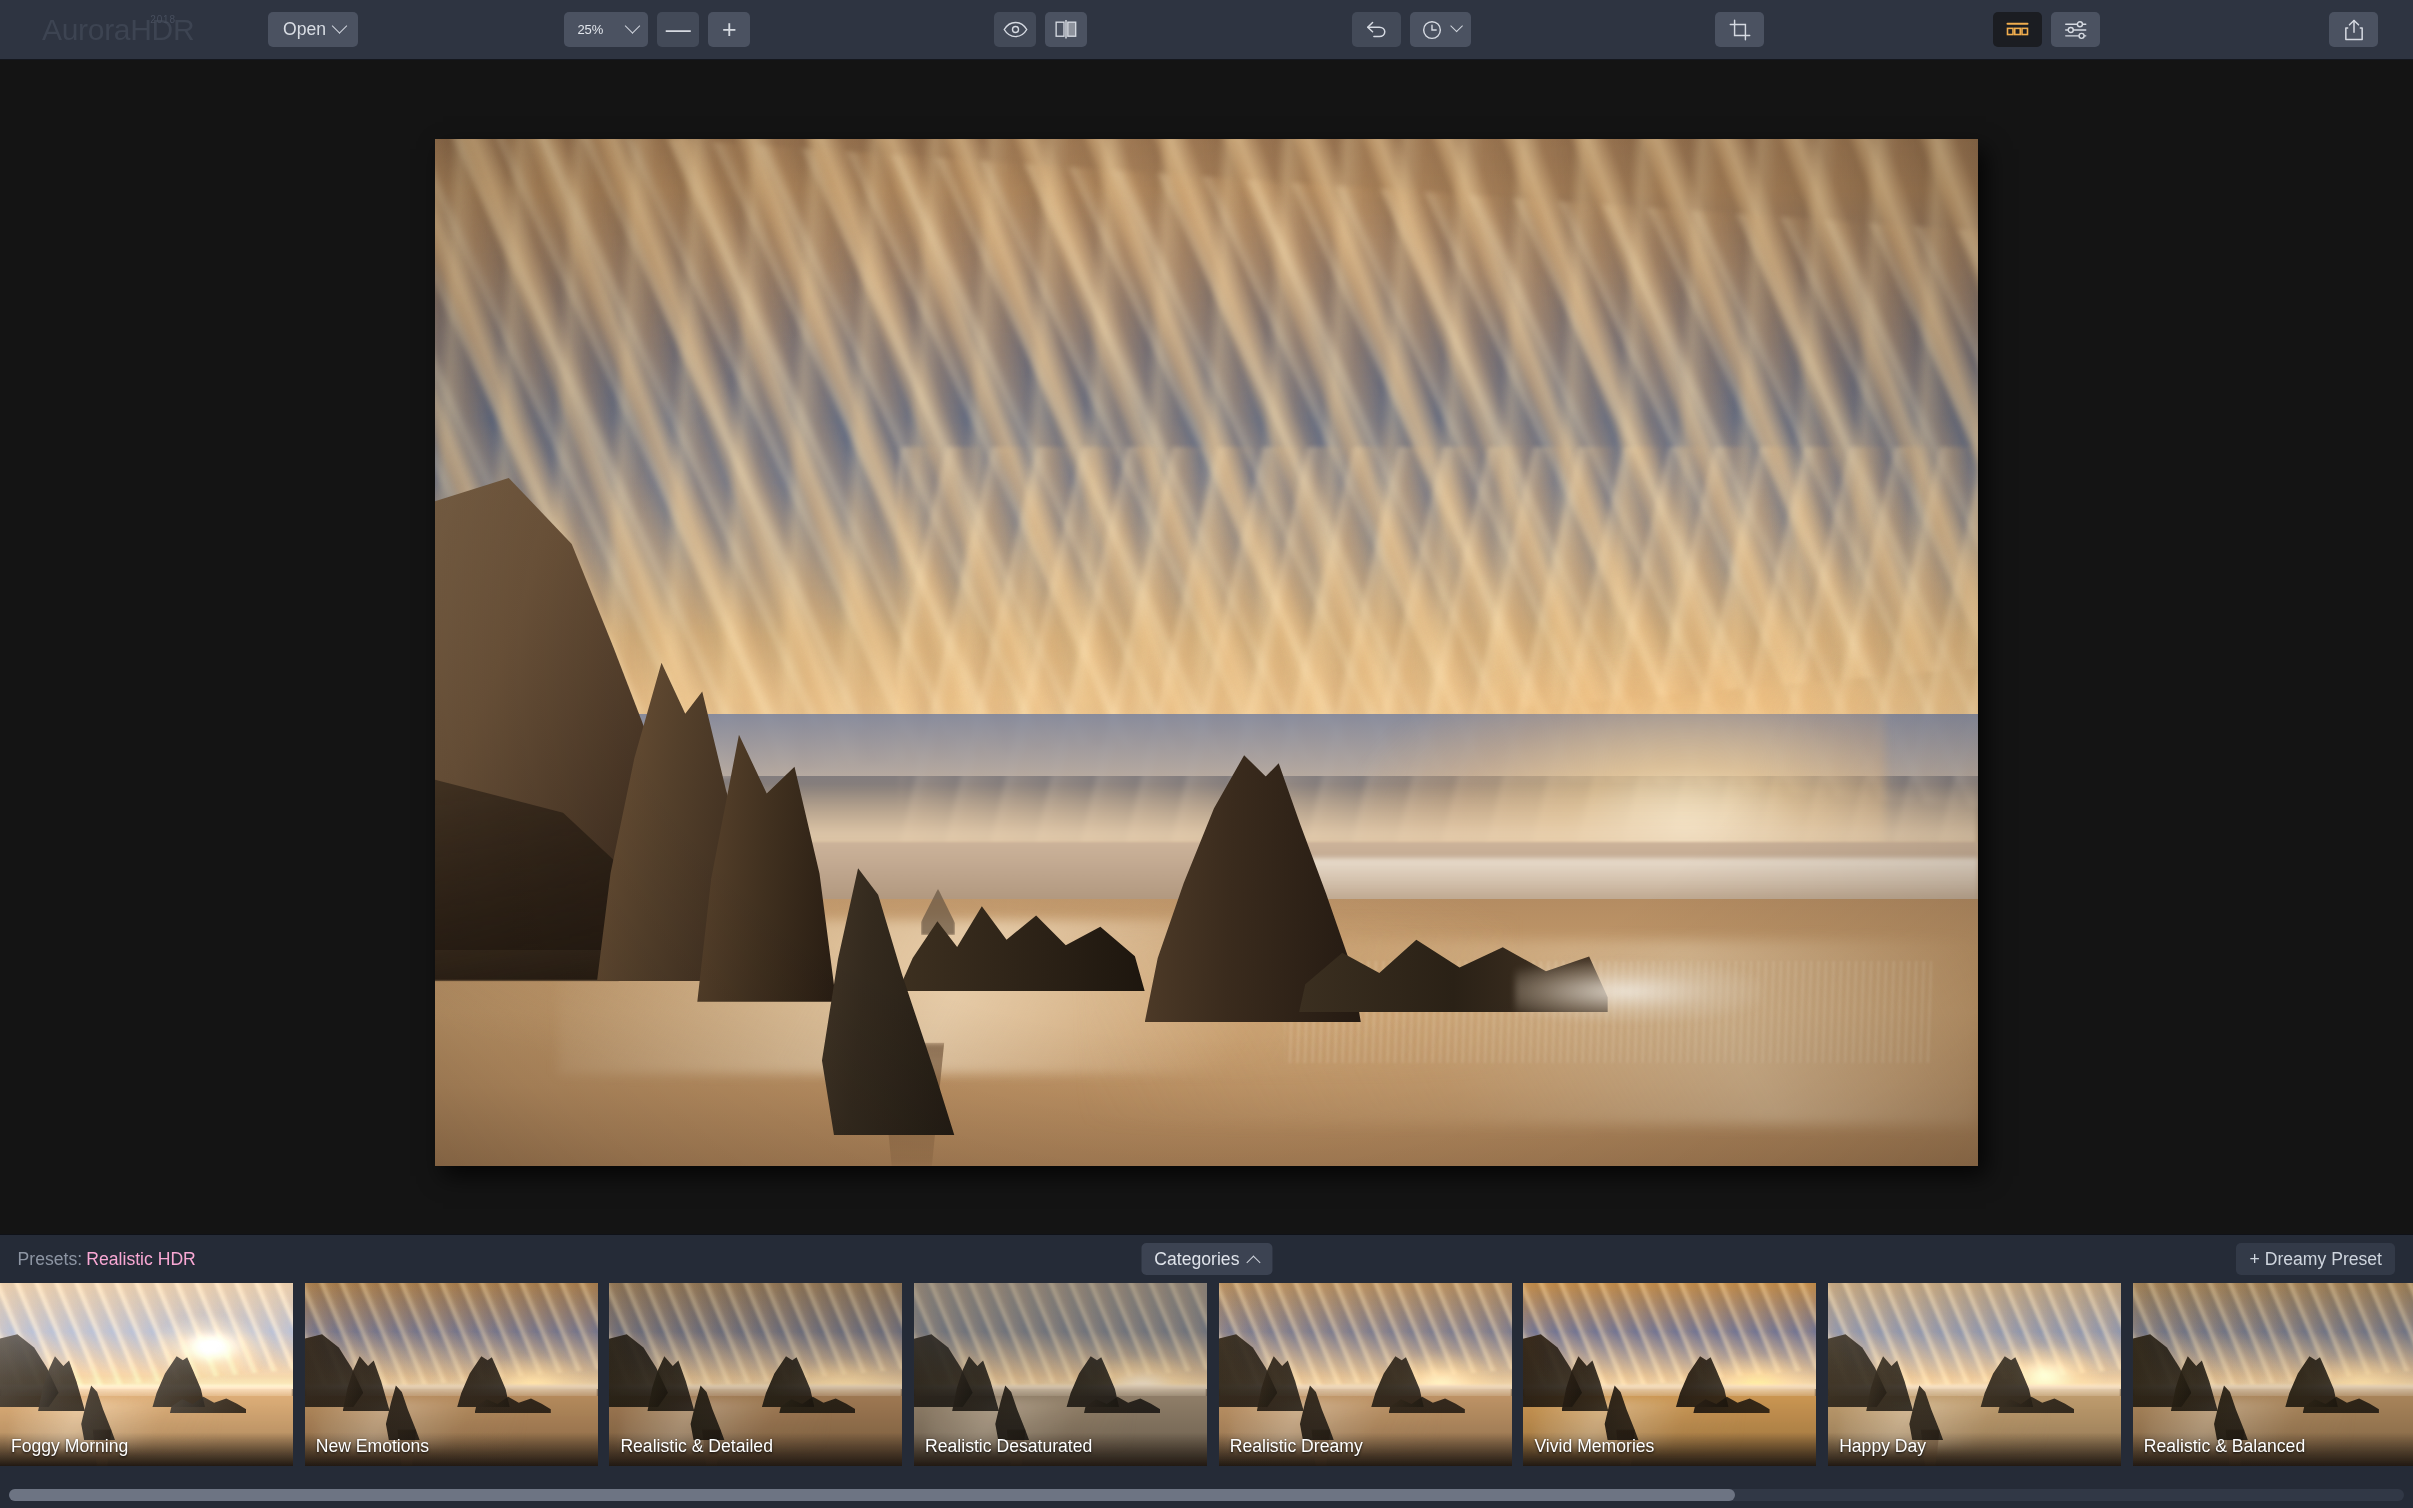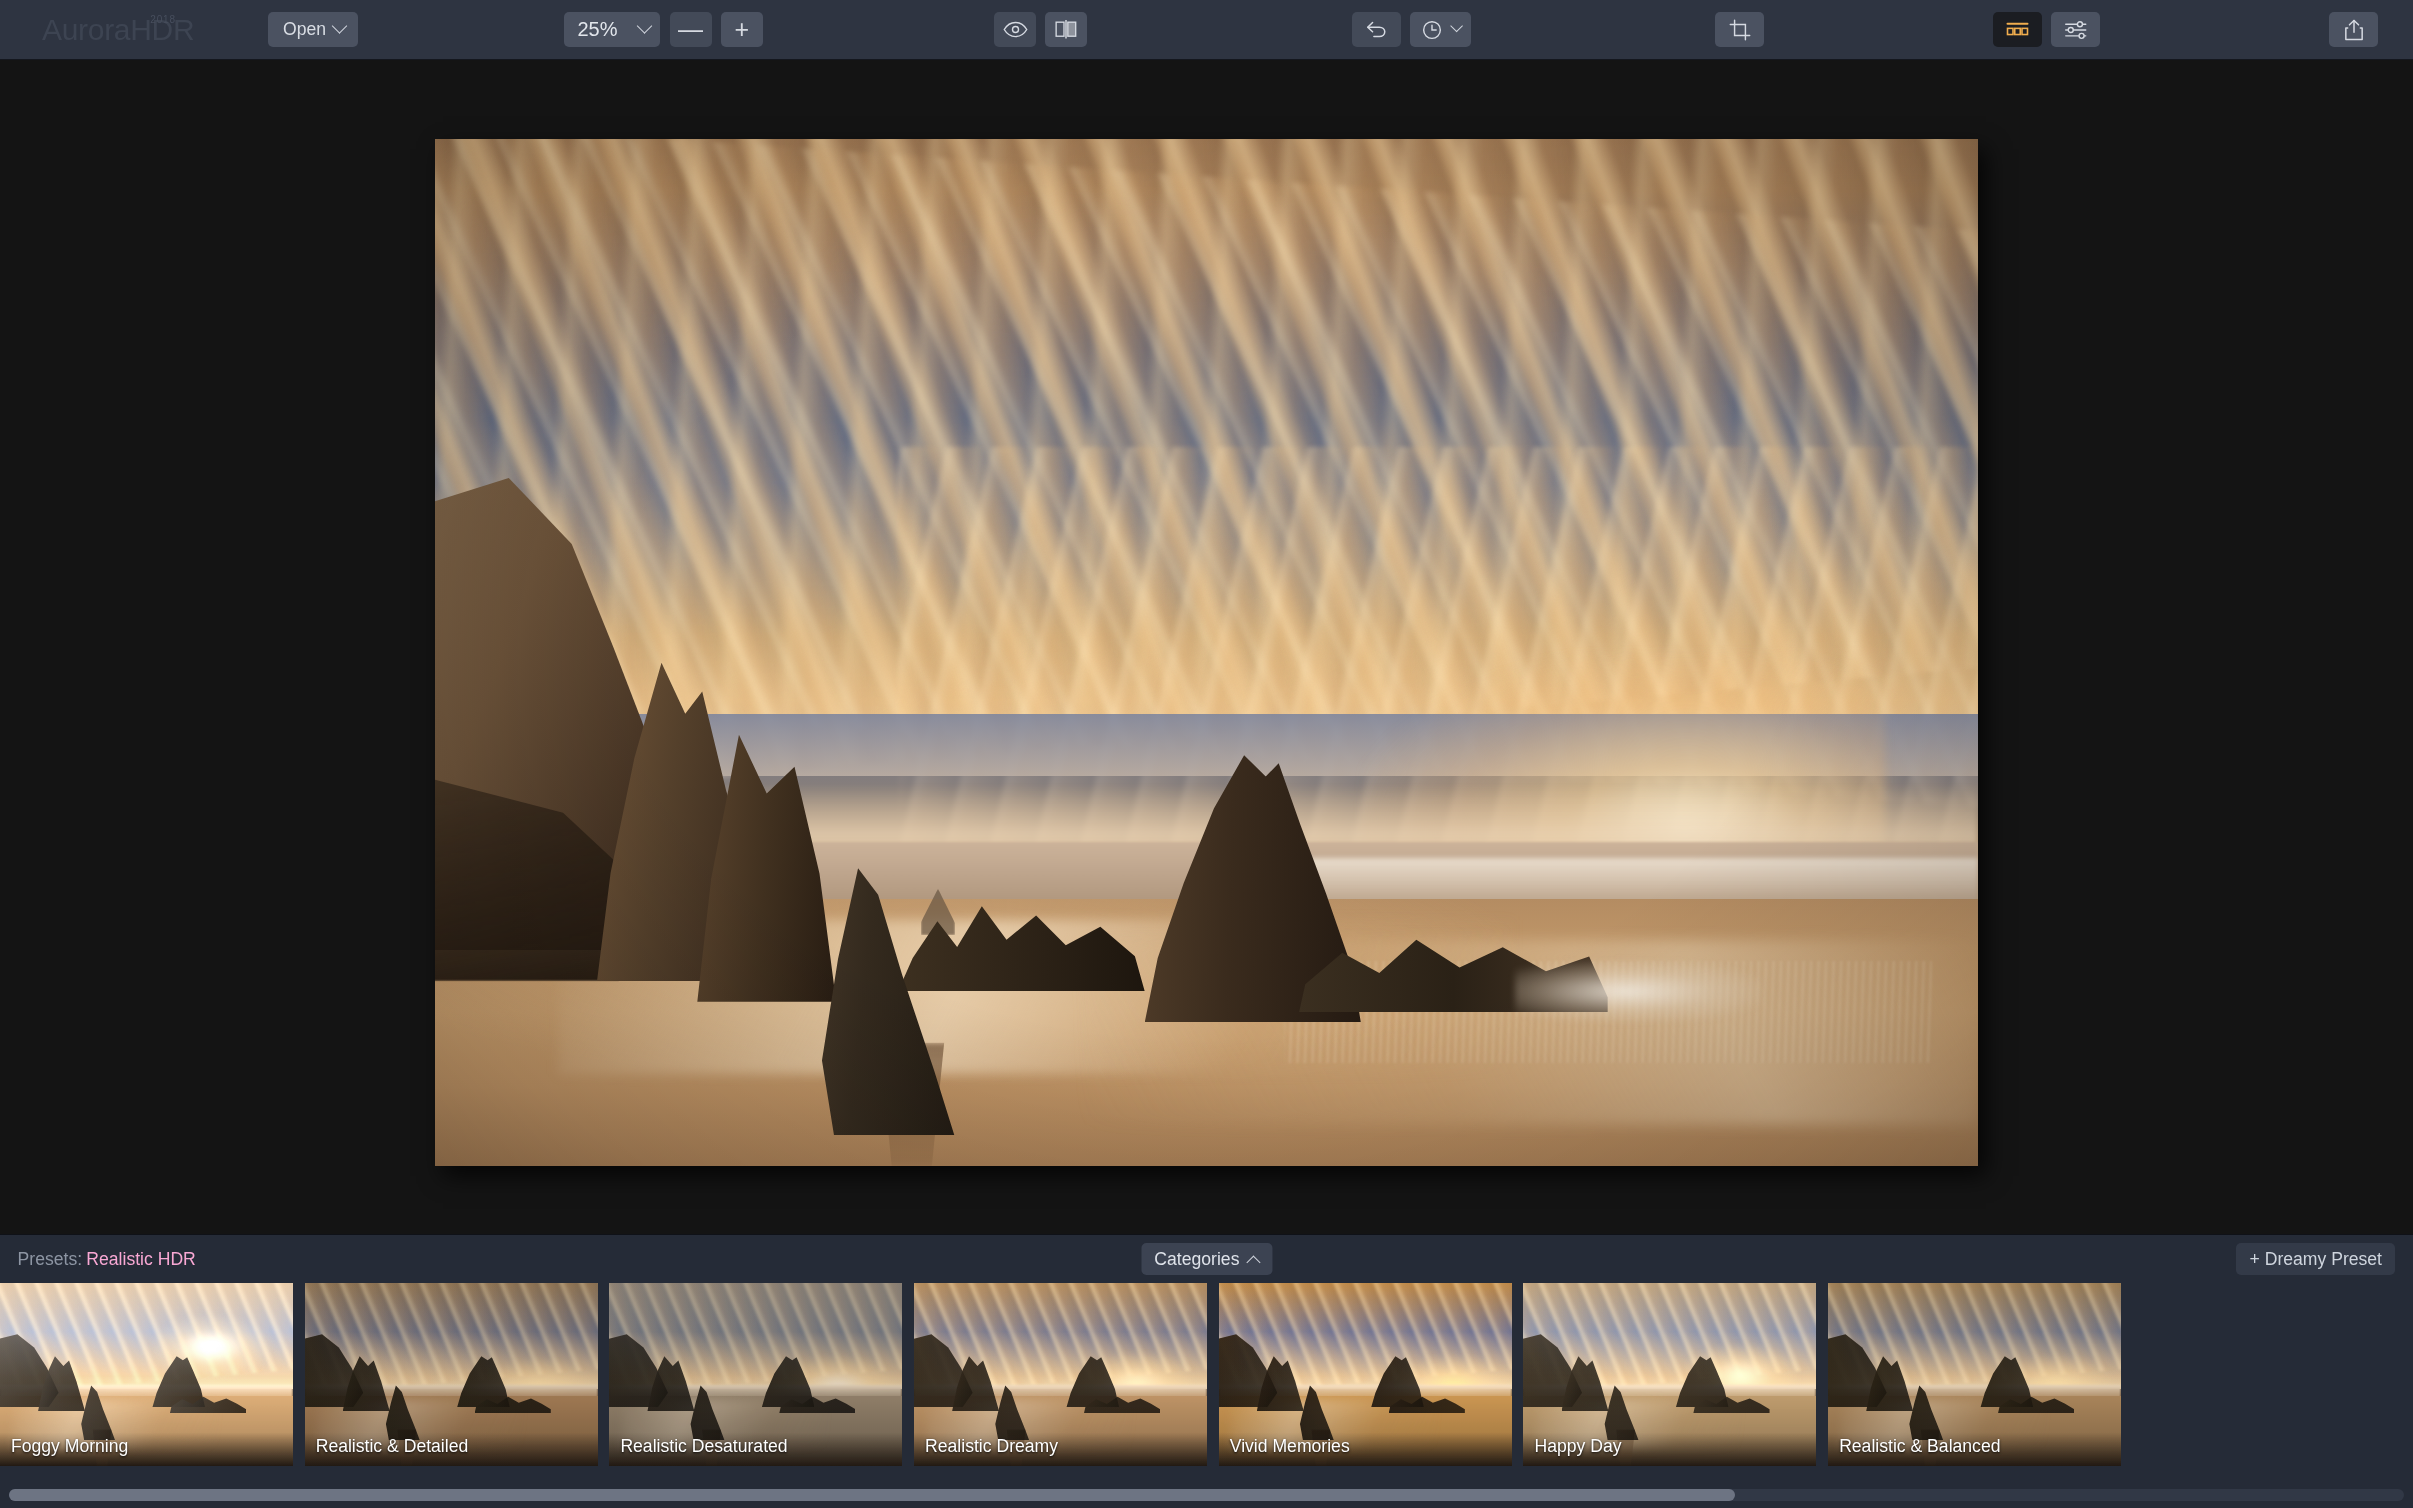--- a/index.html
+++ b/index.html
@@ -80,21 +80,21 @@
   }
 
   .open-btn { gap: 7.5px; padding: 0 13.4px 0 15px; }
 
   .zoom-select {
     gap: 22px;
     padding: 0 10px 0 13.4px;
     min-width: 84px;
     justify-content: space-between;
   }
-  .zoom-val { font-size: 20px; color: #e2e6ec; }
+  .zoom-val { font-size: 13px; color: #e2e6ec; }
 
   .chev {
     display: inline-block;
     width: 11px; height: 11px;
     border-right: 1.9px solid #cfd4dc;
     border-bottom: 1.9px solid #cfd4dc;
     transform: rotate(45deg) translate(-2.5px,-2.5px);
   }
   .chev.up { transform: rotate(-135deg) translate(-2.5px,-2.5px); }
 
@@ -697,20 +697,38 @@
             <div class="t-sheen"></div>
             <div class="t-cliff" style="background: linear-gradient(100deg, rgb(74, 66, 56) 0%, rgba(0, 0, 0, 0.72) 100%);"></div>
             <div class="t-spire" style="background: linear-gradient(100deg, rgb(74, 66, 56) 0%, rgba(0, 0, 0, 0.72) 100%);"></div>
             <div class="t-stack" style="background: linear-gradient(100deg, rgb(74, 66, 56) 0%, rgba(0, 0, 0, 0.72) 100%);"></div>
             <div class="t-ridge" style="background: linear-gradient(100deg, rgb(74, 66, 56) 0%, rgba(0, 0, 0, 0.72) 100%);"></div>
             <div class="t-shadow"></div>
             <div class="t-rock" style="background: linear-gradient(100deg, rgb(74, 66, 56) 0%, rgba(0, 0, 0, 0.72) 100%);"></div>
             <div class="t-grad-overlay" style="background: linear-gradient(rgba(236, 236, 240, 0.3) 0%, rgba(0, 0, 0, 0) 55%, rgba(0, 0, 0, 0.3) 100%);"></div>
           </div>
           <div class="t-label">Foggy Morning</div>
+        </div>
+        <div class="thumb">
+          <div class="t-img" style="filter: brightness(1.02);">
+            <div class="t-sky" style="background: linear-gradient(rgb(158, 118, 72) 0%, rgb(110, 113, 140) 46%, rgba(220, 190, 150, 0.95) 88%, rgb(232, 207, 166) 100%);"></div>
+            <div class="t-cirrus"></div>
+            <div class="t-sun" style="left: 58%; top: 40%; background: radial-gradient(rgb(255, 226, 168) 0%, rgba(255, 220, 160, 0.35) 40%, rgba(255, 220, 160, 0) 74%);"></div>
+            <div class="t-sea" style="background: linear-gradient(rgba(230, 212, 188, 0.95) 0%, rgb(185, 141, 94) 100%);"></div>
+            <div class="t-sand" style="background: linear-gradient(rgb(185, 141, 94) 0%, rgb(185, 141, 94) 52%, rgba(0, 0, 0, 0.18) 100%);"></div>
+            <div class="t-sheen"></div>
+            <div class="t-cliff" style="background: linear-gradient(100deg, rgb(53, 42, 30) 0%, rgba(0, 0, 0, 0.72) 100%);"></div>
+            <div class="t-spire" style="background: linear-gradient(100deg, rgb(53, 42, 30) 0%, rgba(0, 0, 0, 0.72) 100%);"></div>
+            <div class="t-stack" style="background: linear-gradient(100deg, rgb(53, 42, 30) 0%, rgba(0, 0, 0, 0.72) 100%);"></div>
+            <div class="t-ridge" style="background: linear-gradient(100deg, rgb(53, 42, 30) 0%, rgba(0, 0, 0, 0.72) 100%);"></div>
+            <div class="t-shadow"></div>
+            <div class="t-rock" style="background: linear-gradient(100deg, rgb(53, 42, 30) 0%, rgba(0, 0, 0, 0.72) 100%);"></div>
+            <div class="t-grad-overlay" style="background: linear-gradient(rgba(150, 110, 60, 0.1) 0%, rgba(0, 0, 0, 0) 55%, rgba(0, 0, 0, 0.3) 100%);"></div>
+          </div>
+          <div class="t-label">New Emotions</div>
         </div>
         <div class="thumb">
           <div class="t-img" style="filter: brightness(0.96);">
             <div class="t-sky" style="background: linear-gradient(rgb(143, 115, 82) 0%, rgb(106, 109, 128) 46%, rgba(220, 190, 150, 0.95) 88%, rgb(232, 207, 166) 100%);"></div>
             <div class="t-cirrus"></div>
             <div class="t-sun" style="left: 60%; top: 42%; background: radial-gradient(rgb(246, 217, 164) 0%, rgba(255, 220, 160, 0.35) 40%, rgba(255, 220, 160, 0) 74%);"></div>
             <div class="t-sea" style="background: linear-gradient(rgba(230, 212, 188, 0.95) 0%, rgb(172, 131, 89) 100%);"></div>
             <div class="t-sand" style="background: linear-gradient(rgb(172, 131, 89) 0%, rgb(172, 131, 89) 52%, rgba(0, 0, 0, 0.18) 100%);"></div>
             <div class="t-sheen"></div>
             <div class="t-cliff" style="background: linear-gradient(100deg, rgb(46, 38, 25) 0%, rgba(0, 0, 0, 0.72) 100%);"></div>

